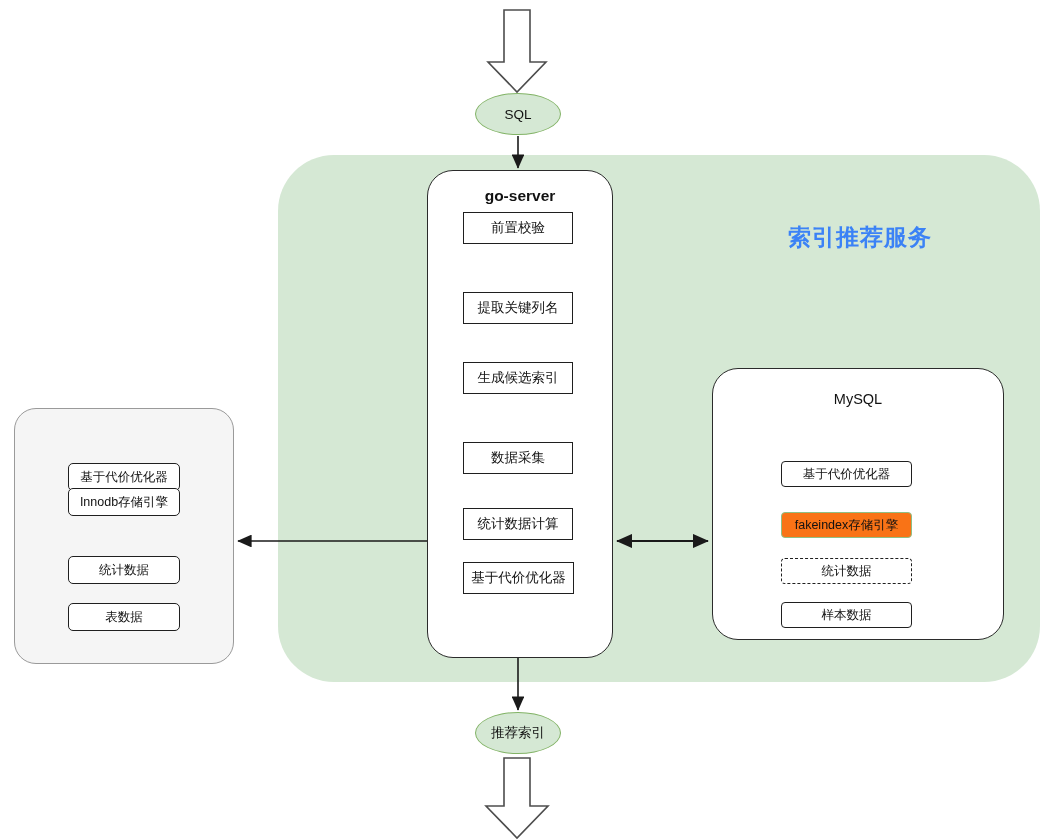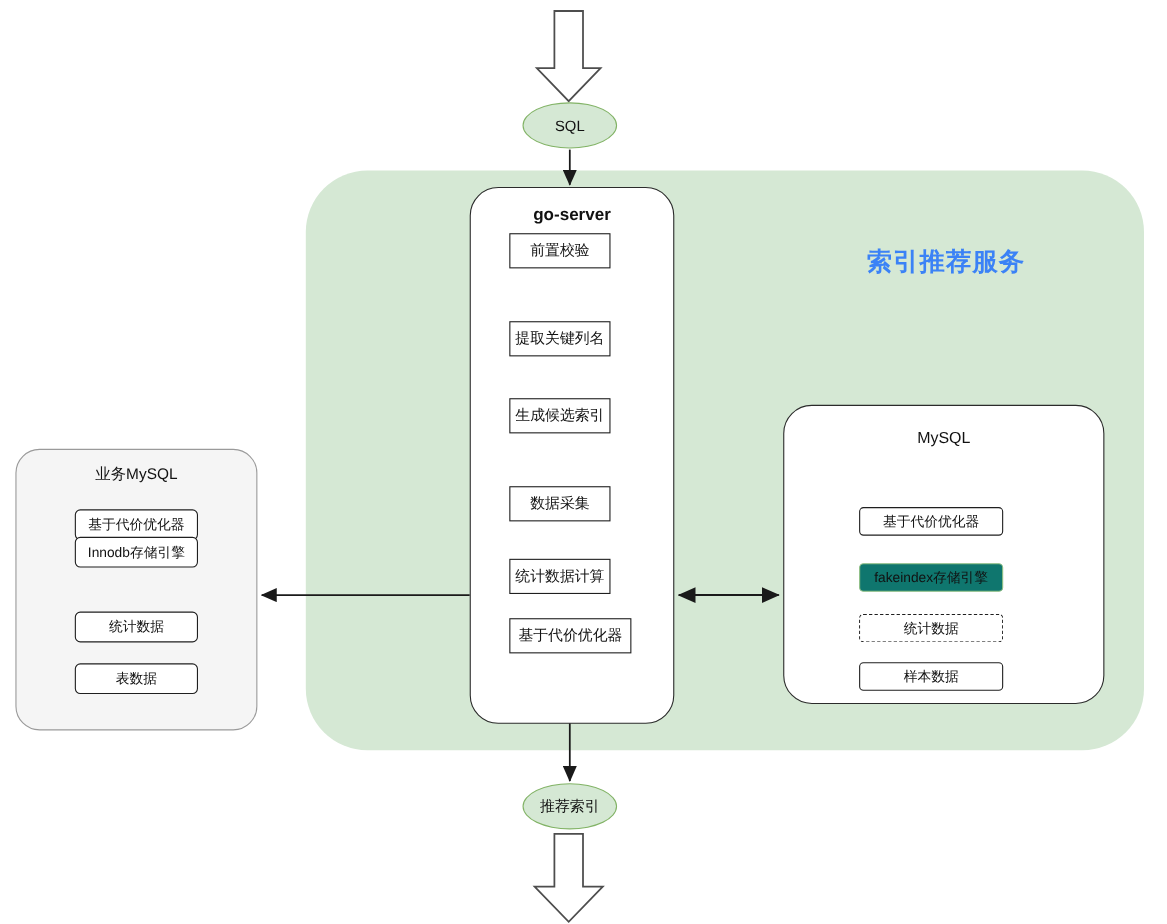--- a/index.html
+++ b/index.html
@@ -23,41 +23,41 @@
   .goserver-box{
     left:427px;top:170px;width:186px;height:488px;
     background:#ffffff;border:1.6px solid #2b2b2b;border-radius:26px;
   }
   .goserver-title{
     left:427px;top:184px;width:186px;height:24px;
     font-size:15.5px;font-weight:700;text-align:right;
   }
 
   .step{
-    width:92px;height:32px;left:463px;
+    width:110px;height:32px;left:463px;
     background:#ffffff;border:1.4px solid #1f1f1f;
     font-size:13.5px;
   }
   .step.wide{width:111px;}
 
   
   .mysql-box{
     left:712px;top:368px;width:292px;height:272px;
     background:#ffffff;border:1.5px solid #2b2b2b;border-radius:26px;
   }
   .mysql-title{
     left:712px;top:388px;width:292px;height:22px;
     font-size:14.5px;
   }
   .mysql-item{
     left:781px;width:131px;height:26px;
     background:#ffffff;border:1.5px solid #1f1f1f;border-radius:4px;
     font-size:12.5px;
   }
-  .mysql-item.green{background:#0f766e;border-color:#8fbf84;}
+  .mysql-item.green{background:#f97316;border-color:#8fbf84;}
   .mysql-item.dashed{border-style:dashed;border-width:1.6px;}
 
   
   .biz-box{
     left:14px;top:408px;width:220px;height:256px;
     background:#f5f5f5;border:1.3px solid #9a9a9a;border-radius:22px;
   }
   .biz-title{
     left:14px;top:420px;width:220px;height:22px;
     font-size:14px;
@@ -132,20 +132,19 @@
 
   <div class="node mysql-box"></div>
   <div class="node mysql-title">MySQL</div>
 
   <div class="node mysql-item" style="top:461px">基于代价优化器</div>
   <div class="node mysql-item green" style="top:512px">fakeindex存储引擎</div>
   <div class="node mysql-item dashed" style="top:558px">统计数据</div>
   <div class="node mysql-item" style="top:602px">样本数据</div>
 
   <div class="node biz-box"></div>
-  <div class="node biz-title">业务MySQL</div>
 
   <div class="node biz-item" style="top:463px">基于代价优化器</div>
   <div class="node biz-item" style="top:488px">Innodb存储引擎</div>
   <div class="node biz-item" style="top:556px">统计数据</div>
   <div class="node biz-item" style="top:603px">表数据</div>
 
 </div>
 
 </body></html>

